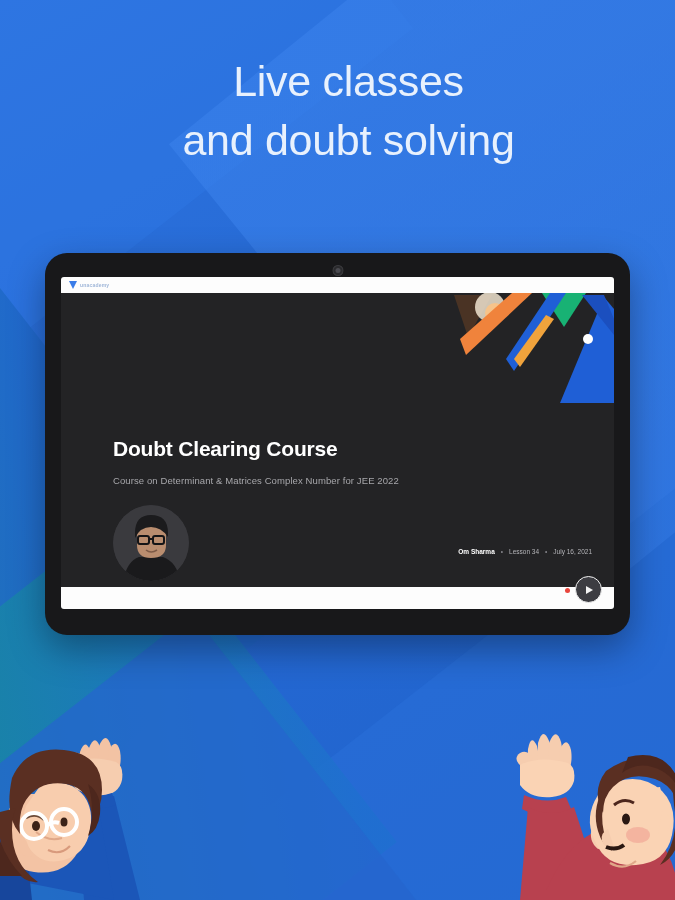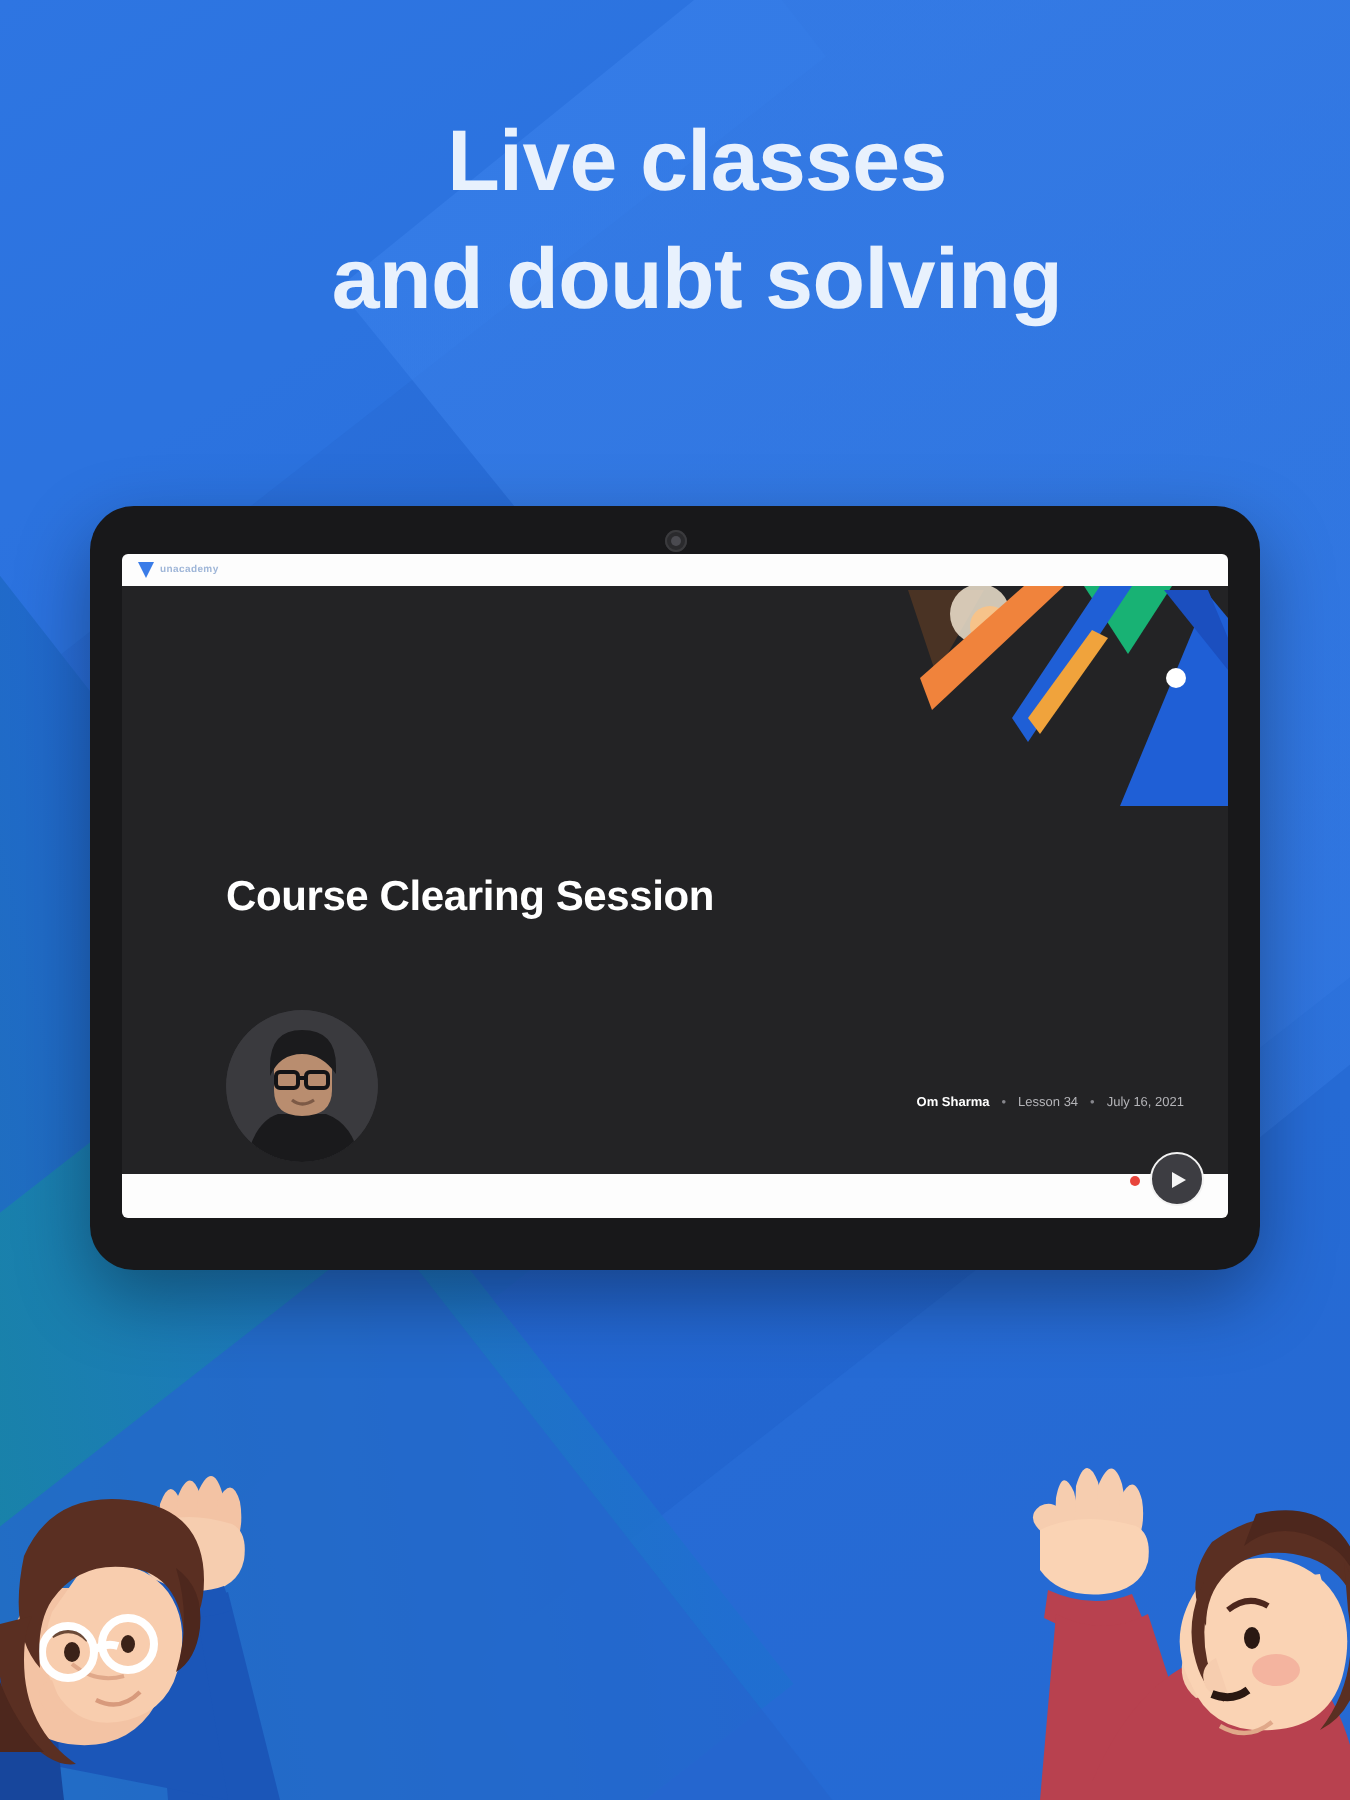--- a/index.html
+++ b/index.html
@@ -56,21 +56,21 @@
     background:#2a6fda; opacity:.5;
     transform:rotate(-38deg);
   }
 
   
   .headline{
     position:absolute; top:52px; left:0; right:0;
     text-align:center;
     color:#e8f1fd;
     font-size:43px;
-    font-weight:bold;
+    font-weight:normal;
     line-height:1.38;
     letter-spacing:-0.3px;
     padding-left:22px;
   }
   .headline .l2{ display:block;text-align:center; }
 
   
   .tablet{
     position:absolute; left:45px; top:253px;
     width:585px; height:382px;
@@ -219,21 +219,22 @@
             <polygon points="58,0 78,0 12,62 6,46" fill="#f0833c"></polygon>
             <polygon points="88,0 132,0 110,34" fill="#18b274"></polygon>
             <polygon points="96,0 112,0 60,78 52,66" fill="#1f5fd6"></polygon>
             <polygon points="92,22 100,26 66,74 60,66" fill="#f0a33c"></polygon>
             <polygon points="150,4 160,16 160,110 106,110" fill="#1f5fd6"></polygon>
             <polygon points="128,2 150,2 160,26 160,42" fill="#1b4fbf"></polygon>
             <circle cx="134" cy="46" r="5" fill="#ffffff"></circle>
           </svg>
         </div>
 
-        <div class="slide-title">Course Clearing Session</div>
+        <div class="slide-title">Doubt Clearing Course</div>
+        <div class="slide-sub">Course on Determinant &amp; Matrices Complex Number for JEE 2022</div>
 
         <div class="avatar">
           <svg viewBox="0 0 76 76" width="76" height="76">
             <circle cx="38" cy="38" r="38" fill="#3a3a3e"></circle>
             <path d="M10 76 Q14 56 26 52 L50 52 Q64 57 67 76 Z" fill="#1a1a1c"></path>
             <path d="M24 30 Q24 13 38 13 Q53 13 53 30 L53 40 Q53 53 38 53 Q24 53 24 40 Z" fill="#b98d6f"></path>
             <path d="M22 28 Q22 10 38 10 Q55 10 55 28 L55 32 Q48 22 38 22 Q27 22 22 33 Z" fill="#1b1b1d"></path>
             <rect x="25" y="31" width="11" height="8" rx="2" fill="none" stroke="#141416" stroke-width="2"></rect>
             <rect x="40" y="31" width="11" height="8" rx="2" fill="none" stroke="#141416" stroke-width="2"></rect>
             <line x1="36" y1="34" x2="40" y2="34" stroke="#141416" stroke-width="2"></line>

